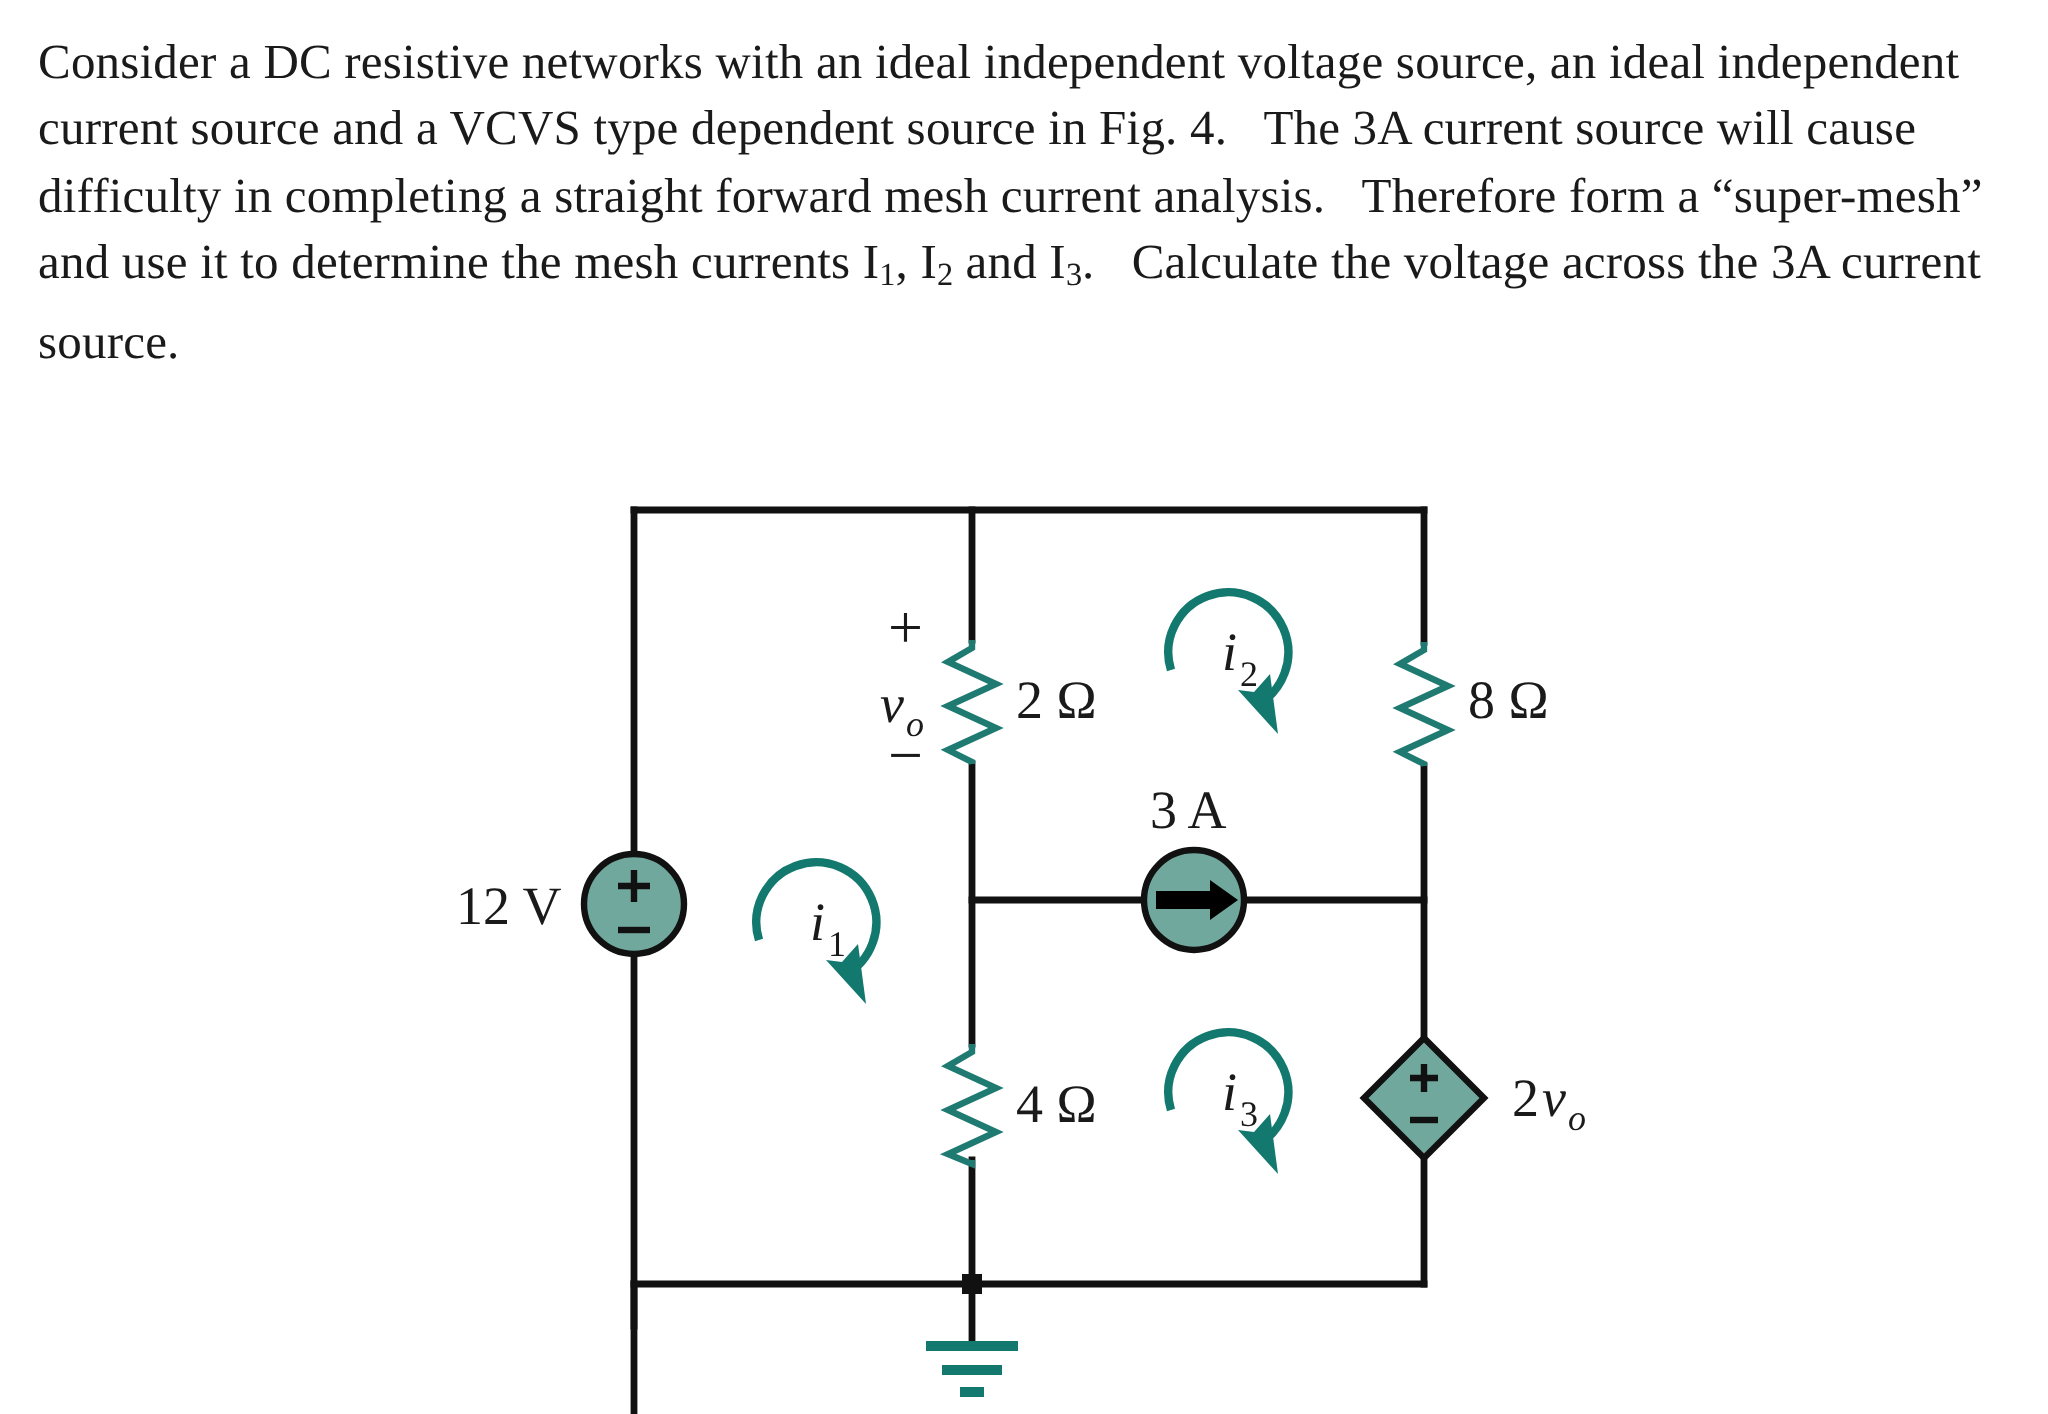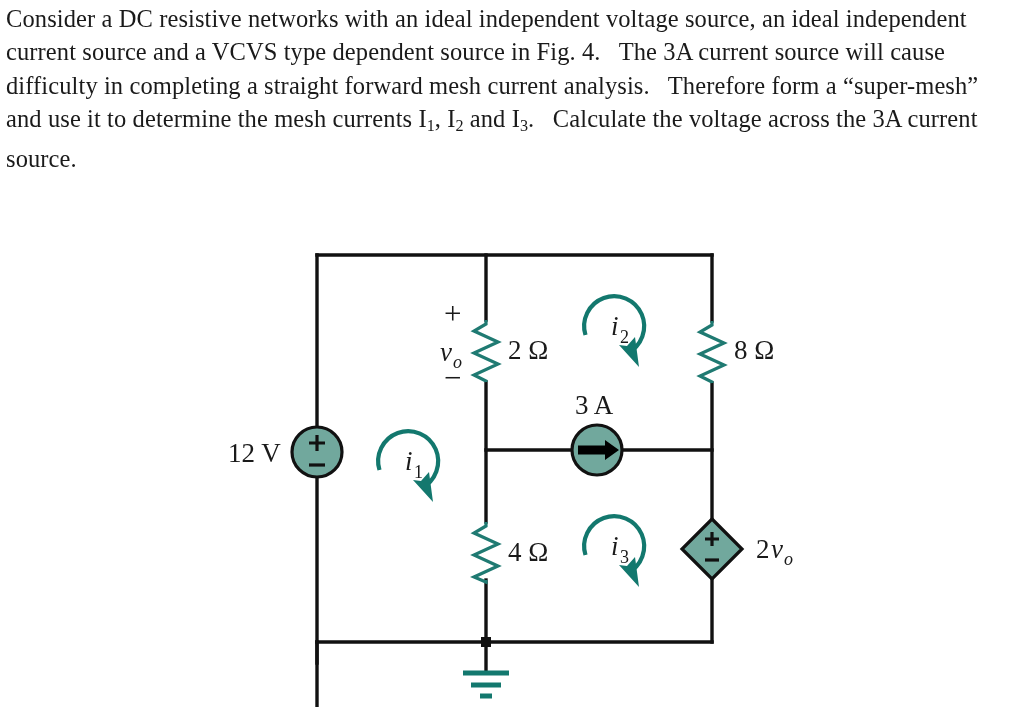--- a/index.html
+++ b/index.html
@@ -24,21 +24,21 @@
     top: 2px;
     width: 1010px;
     font-size: 24.5px;
     line-height: 33.4px;
     text-align: justify;
     text-justify: inter-word;
     color: #1a1a1a;
     letter-spacing: 0.1px;
   }
   #problem-statement p {
-    margin: 0;
+    margin: 13px;
     text-align: justify;
   }
   #problem-statement p:last-child {
     text-align: left;
   }
   .sub {
     font-size: 0.66em;
     vertical-align: -0.22em;
     letter-spacing: 0;
   }

